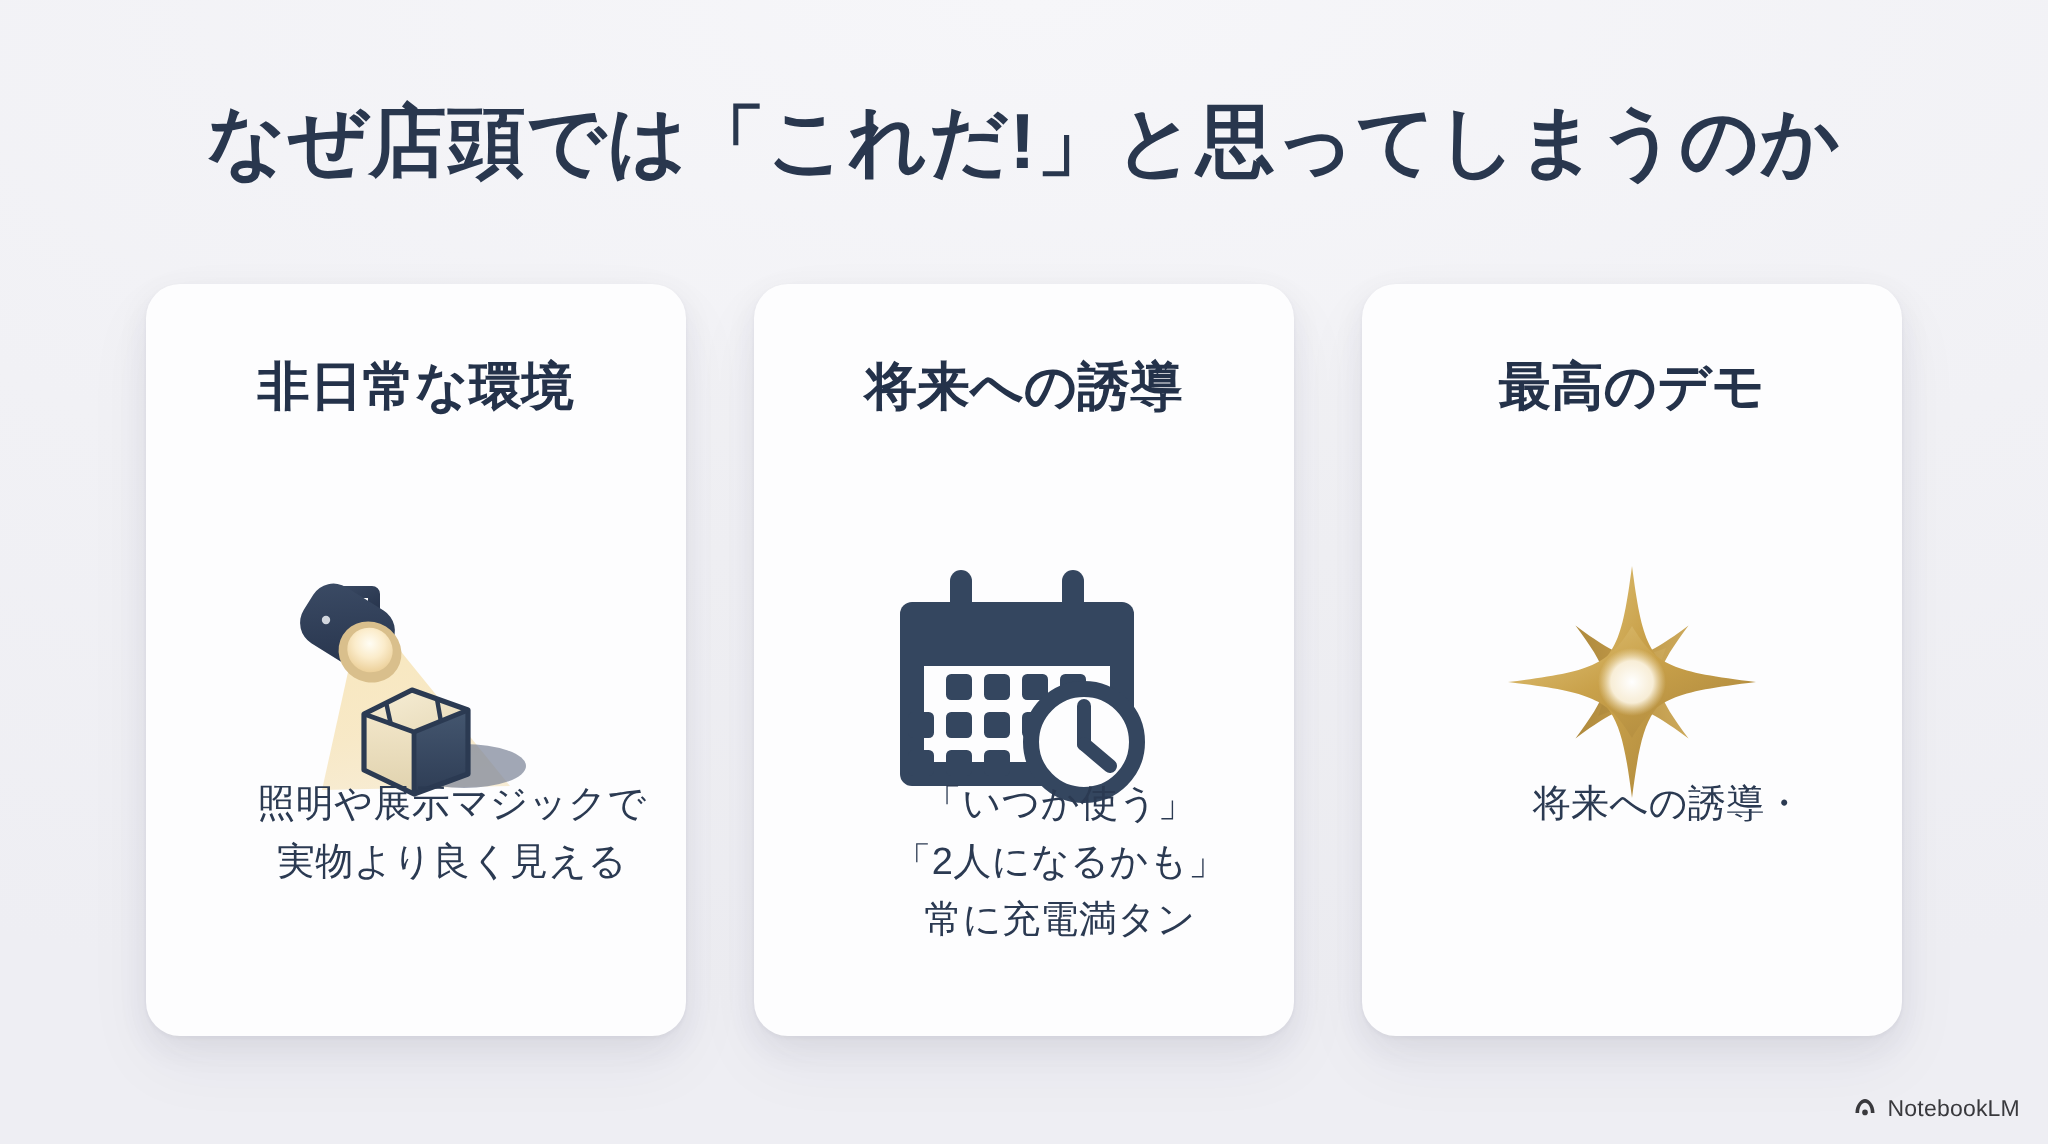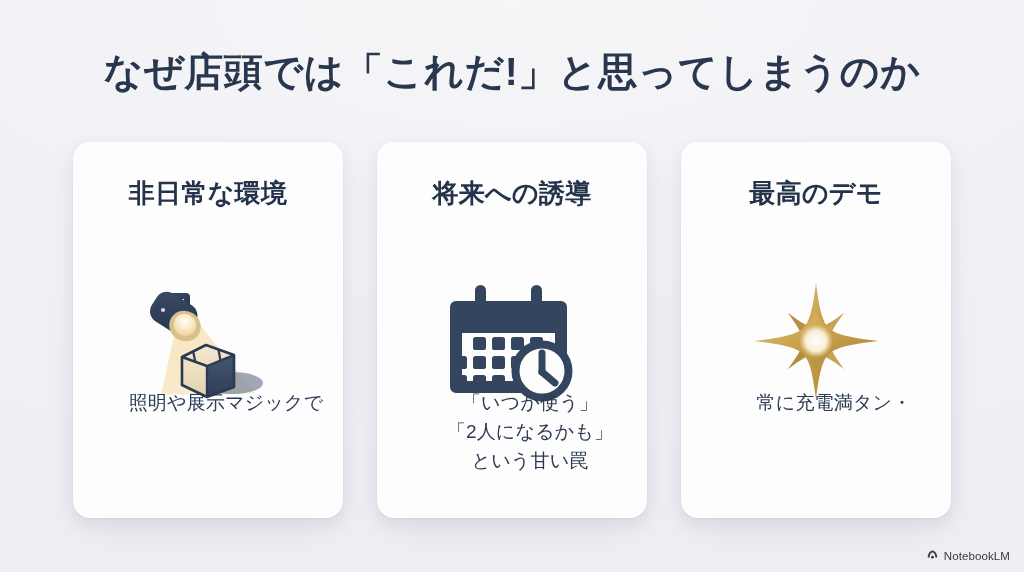--- a/index.html
+++ b/index.html
@@ -181,20 +181,21 @@
           </g>
 
           <ellipse cx="52" cy="51" rx="16" ry="15" transform="rotate(32 52 51)" fill="#d9bf8c"></ellipse>
           <ellipse cx="52" cy="50" rx="11.5" ry="11" transform="rotate(32 52 50)" fill="url(#lensGrad)"></ellipse>
           <circle cx="30" cy="35" r="2.1" fill="#eef1f6" opacity="0.85"></circle>
         </svg>
       </div>
 
       <div class="card-body">
         <span class="line">照明や展示マジックで</span>
+        <span class="line">実物より良く見える</span>
       </div>
     </div>
 
     <div class="card">
       <div class="card-title">将来への誘導</div>
 
       <div class="card-icon">
         <svg width="150" height="132" viewBox="0 0 150 132" aria-hidden="true">
           <g fill="#34465f">
 
@@ -224,21 +225,21 @@
           <g stroke="#34465f" stroke-width="7" stroke-linecap="round" fill="none">
             <path d="M105 78 v19"></path>
             <path d="M105 97 l13 11"></path>
           </g>
         </svg>
       </div>
 
       <div class="card-body">
         <span class="line">「いつか使う」</span>
         <span class="line">「2人になるかも」</span>
-        <span class="line">という甘い罠</span>
+        <span class="line">常に充電満タン</span>
       </div>
     </div>
 
     <div class="card">
       <div class="card-title">最高のデモ</div>
 
       <div class="card-icon">
         <svg width="150" height="132" viewBox="0 0 150 132" aria-hidden="true">
           <defs>
             <linearGradient id="goldA" x1="0" y1="0" x2="1" y2="1">
@@ -268,21 +269,21 @@
 
             <path d="M0 -58 C5 -20 8 -11 30 0 C8 11 5 20 0 58 C-5 20 -8 11 -30 0 C-8 -11 -5 -20 0 -58 Z" fill="url(#goldA)"></path>
             <path d="M-62 0 C-21 -5 -12 -8 0 -28 C12 -8 21 -5 62 0 C21 5 12 8 0 28 C-12 8 -21 5 -62 0 Z" fill="url(#goldA)"></path>
 
             <circle cx="0" cy="0" r="17" fill="url(#coreGlow)"></circle>
           </g>
         </svg>
       </div>
 
       <div class="card-body">
-        <span class="line">常に充電満タン・</span>
+        <span class="line">将来への誘導・</span>
       </div>
     </div>
 
   </div>
 
   <div id="watermark">
     <span class="wm-icon">
       <svg width="13" height="13" viewBox="0 0 24 24" aria-hidden="true">
         <path d="M3.2 17.6 C3.2 9.9 8 4.6 12 4.6 C16 4.6 20.8 9.9 20.8 17.6 L17.4 17.6 C17.4 11.8 14.8 8.1 12 8.1 C9.2 8.1 6.6 11.8 6.6 17.6 Z" fill="#2a2a2e"></path>
         <circle cx="12" cy="17.0" r="2.6" fill="#2a2a2e"></circle>

